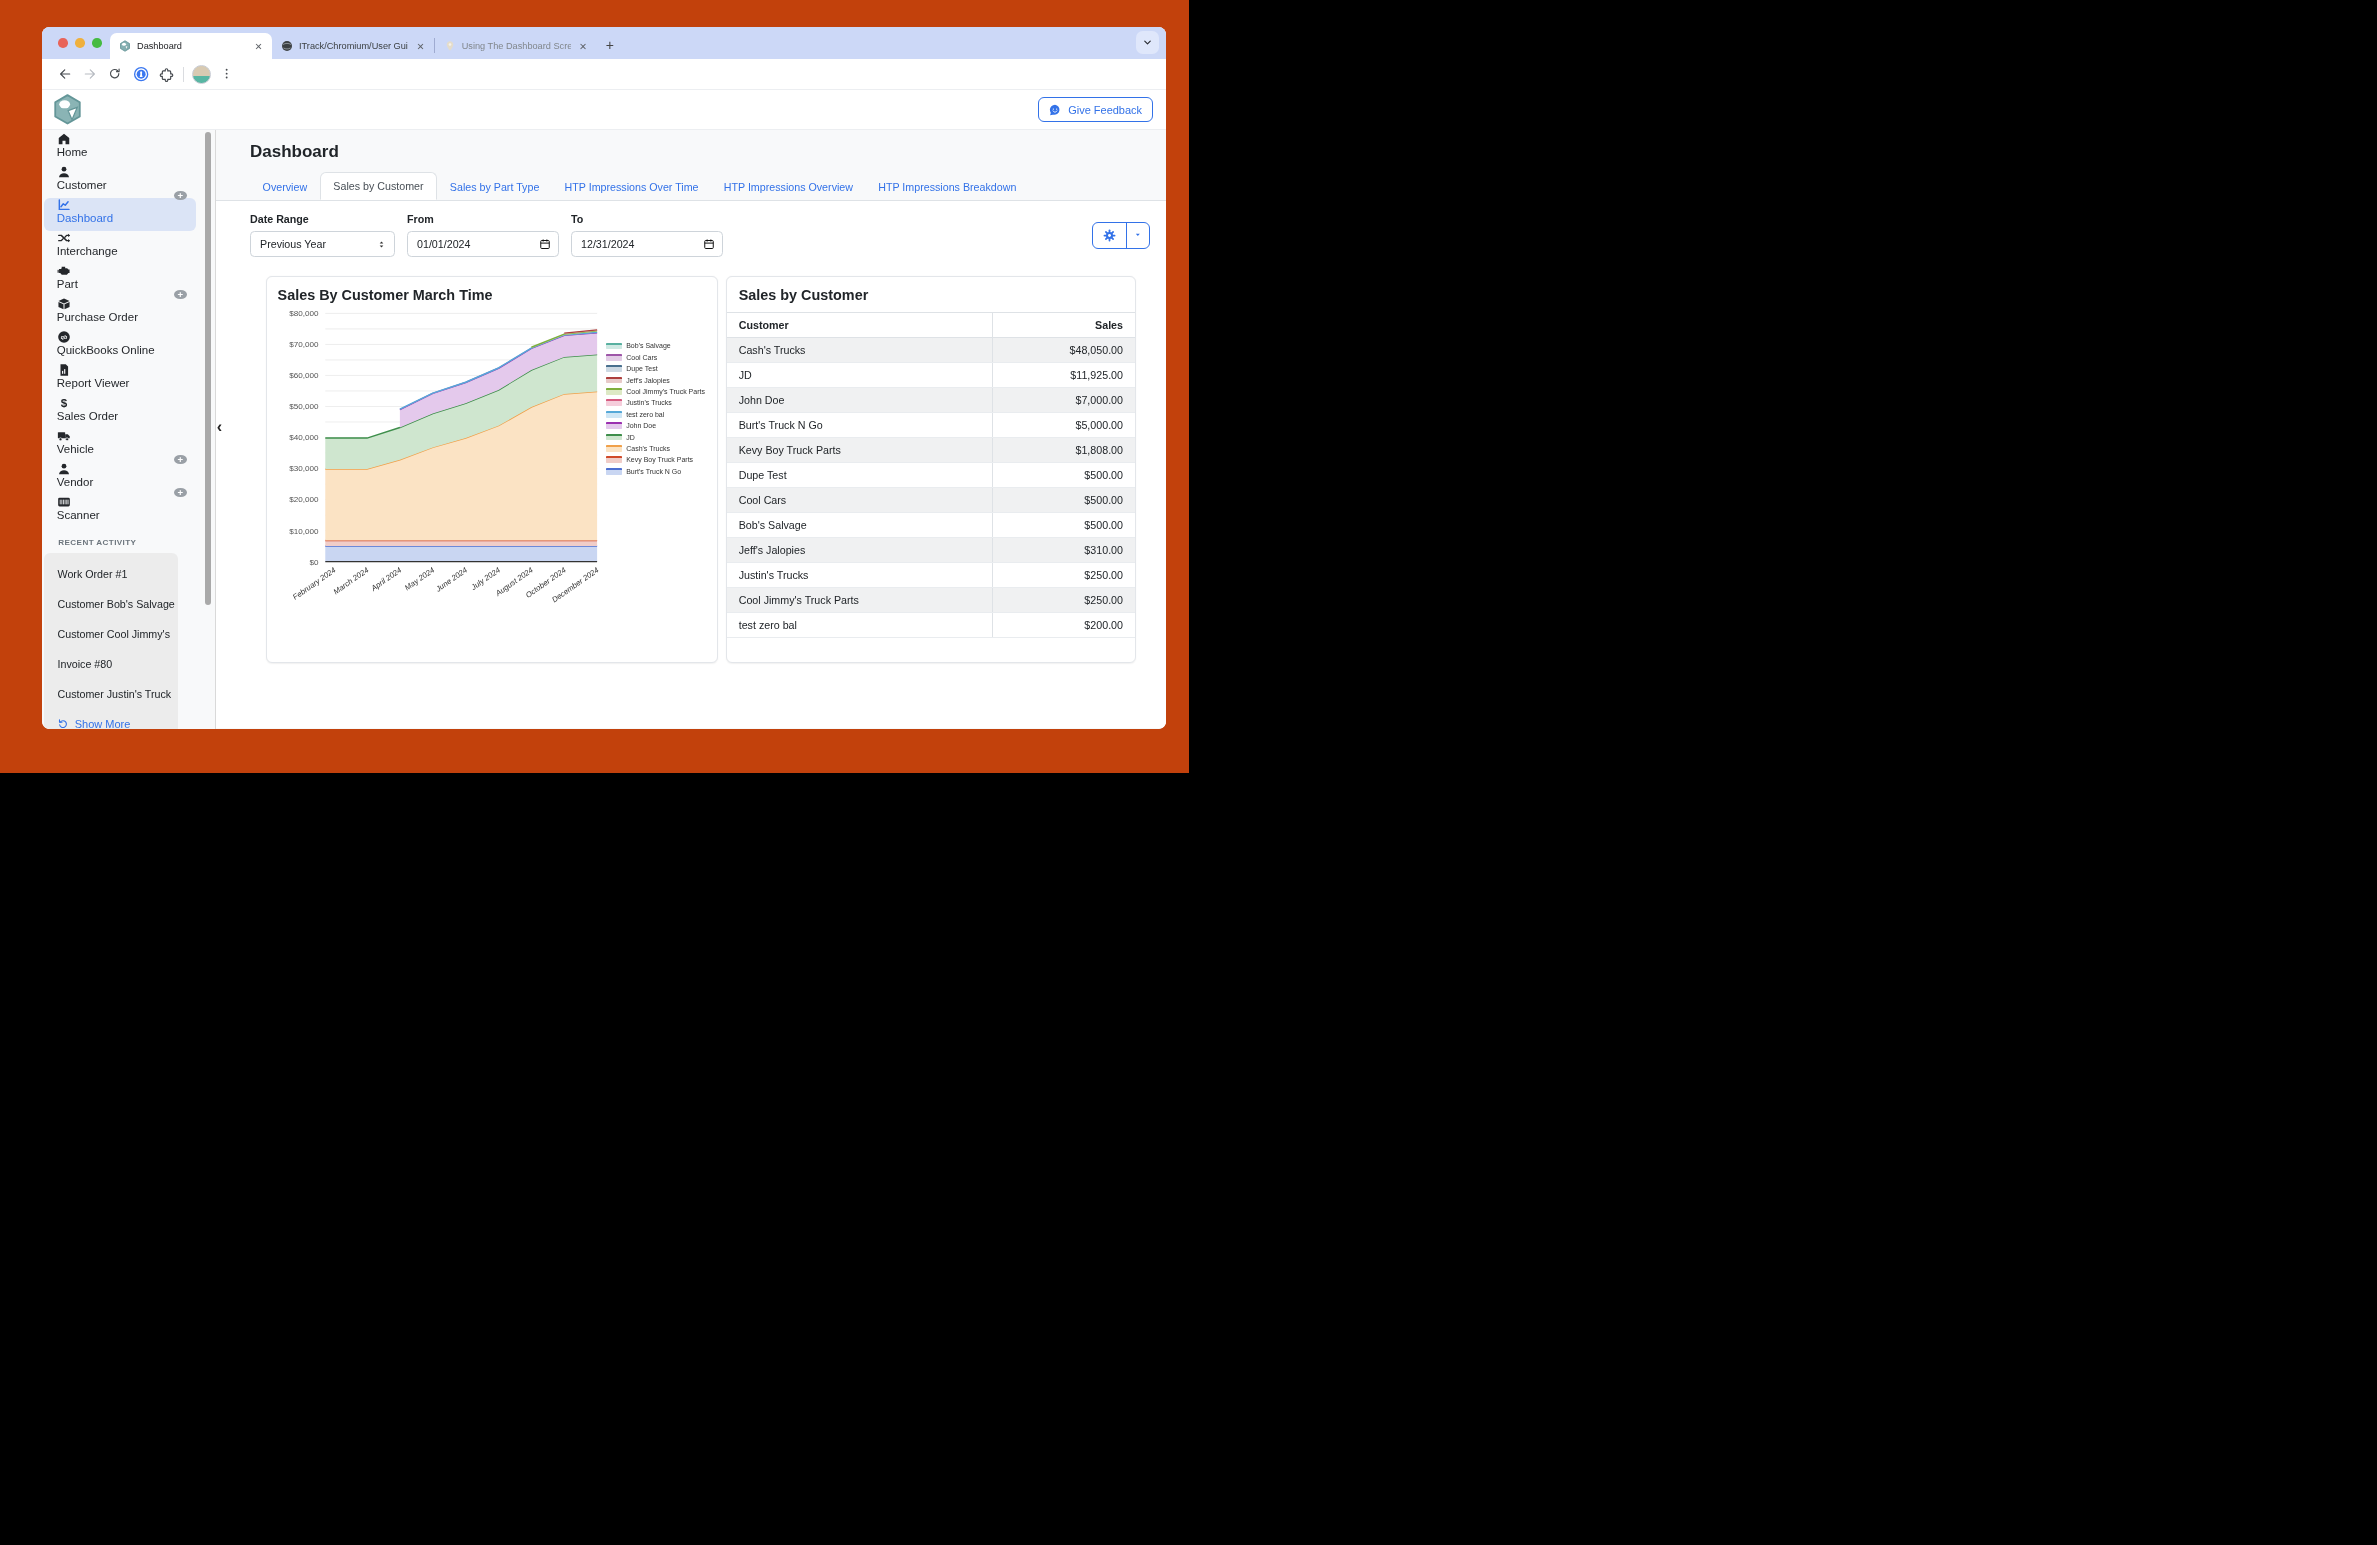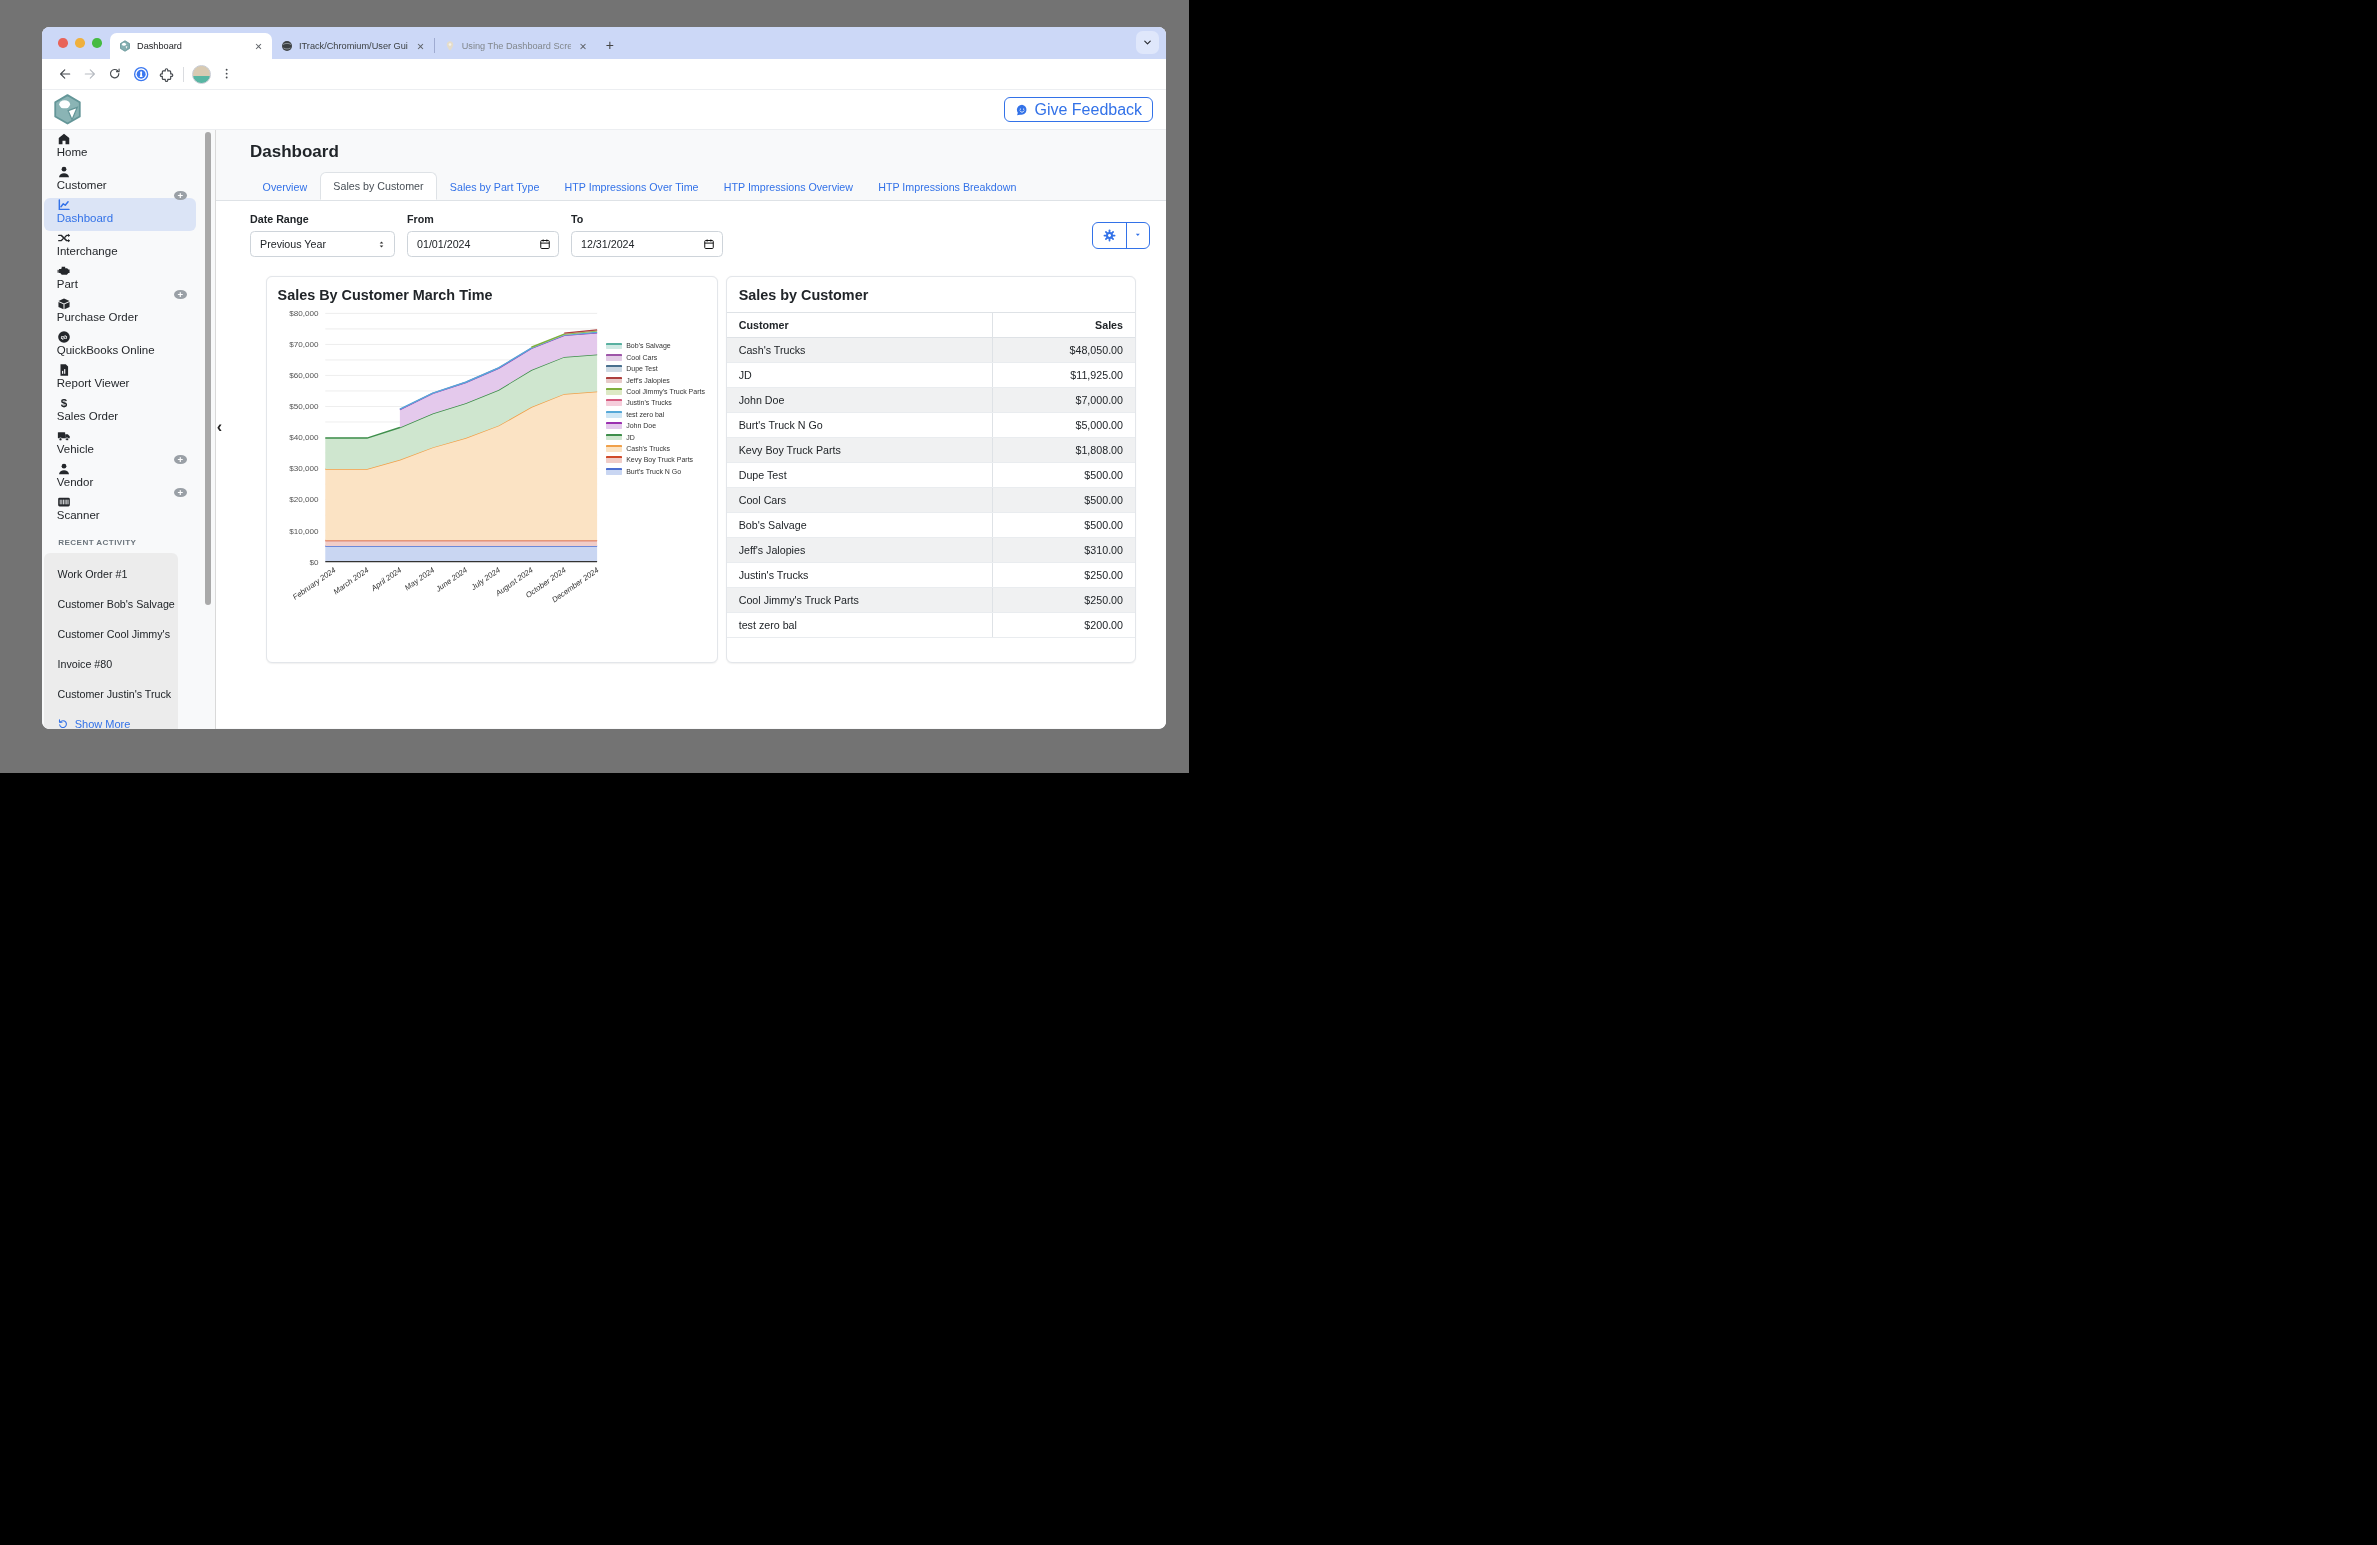--- a/index.html
+++ b/index.html
@@ -2,21 +2,21 @@
 <html style="--accent: #3372e8; --chrome_bg: #ccd8f7; --sidebar_active_bg: #dbe4f6; --traffic_red: #e8645a; --traffic_yellow: #efb03d; --traffic_green: #46bb41;font-size:12px"><head>
 <meta charset="utf-8">
 <style>
   :root{
     --accent:#3372e8; --chrome:#ccd8f7; --ink:#212529; --muted:#5f6368;
     --border:#dee2e6; --graybg:#f8f9fa;
   }
   *{box-sizing:border-box;margin:0;padding:0}
   html,body{width:1189px;height:773px;background:#000;overflow:hidden;
     font-family:"Liberation Sans","DejaVu Sans",sans-serif;}
-  .stage{position:relative;width:1189px;height:773px;background:#737373;text-decoration:underline;}
+  .stage{position:relative;width:1189px;height:773px;background:#c2410c;text-decoration:underline;}
   .window{position:absolute;left:42px;top:27px;width:1124px;height:702px;background:#fff;
     border-radius:7.4px;overflow:hidden;}
 
   
   .tabstrip{height:32px;background:var(--chrome);position:relative;display:flex;align-items:flex-end;}
   .lights{position:absolute;left:16.3px;top:11px;display:flex;gap:7.4px;}
   .light{width:9.6px;height:9.6px;border-radius:50%;}
   .light.r{background:#e8645a}.light.y{background:#efb03d}.light.g{background:#46bb41}
   .tabs{display:flex;align-items:flex-end;margin-left:68px;height:100%;}
   .ctab{width:162px;height:26px;display:flex;align-items:center;gap:6px;padding:0 7.4px 0 9px;
@@ -40,21 +40,21 @@
   .url{font-size:9.6px;color:#202124;margin-left:6px;flex:1;white-space:nowrap;overflow:hidden;}
   .boxic{width:19px;height:19px;display:flex;align-items:center;justify-content:center;color:#474b50;margin-left:6px;}
   .rightics{display:flex;align-items:center;gap:9px;margin-left:6px;}
   .vdiv{width:0.7px;height:15px;background:#dadce0;}
   .avatar{width:19px;height:19px;border-radius:50%;
     background:linear-gradient(180deg,#d8cab2 0 58%,#58b6a3 58% 100%);border:0.7px solid #c8ccd4;}
 
   
   .appbar{height:40px;background:#fff;display:flex;align-items:center;padding:0 13.3px 0 10.3px;border-bottom:0.7px solid #eceef1;}
   .feedback{margin-left:auto;height:25px;display:flex;align-items:center;gap:6px;padding:0 9.6px;
-    border:1.1px solid var(--accent);border-radius:6px;color:var(--accent);font-size:16px;font-weight:500;background:#fff;}
+    border:1.1px solid var(--accent);border-radius:6px;color:var(--accent);font-size:11px;font-weight:500;background:#fff;}
 
   
   .bodyrow{display:flex;height:599px;}
   .sidebar{width:174px;background:var(--graybg);border-right:0.7px solid #d9d9d9;position:relative;overflow:hidden;flex:none;padding-top:1.5px;}
   .snav{height:33px;display:flex;align-items:flex-start;margin:0 19px 0 2.2px;border-radius:6px;padding-left:12.6px;
     color:#24272b;font-size:11.5px;font-weight:500;flex-direction:column;}
   .snav .sicon{width:14px;height:14px;margin-right:9px;color:#24272b;flex:none;display:flex;}
   .snav.active{background:#dbe4f6;color:var(--accent);}
   .snav.active .sicon{color:var(--accent);}
   .sbadge{margin-left:auto;margin-right:9px;width:13.3px;height:13.3px;border-radius:50%;background:#9aa0a6;

